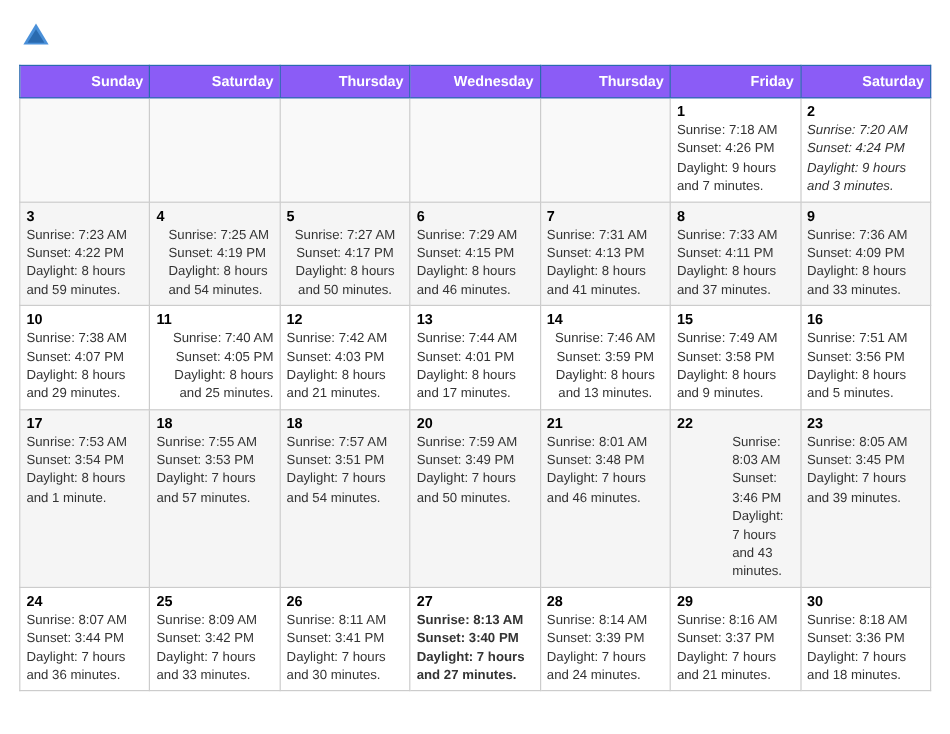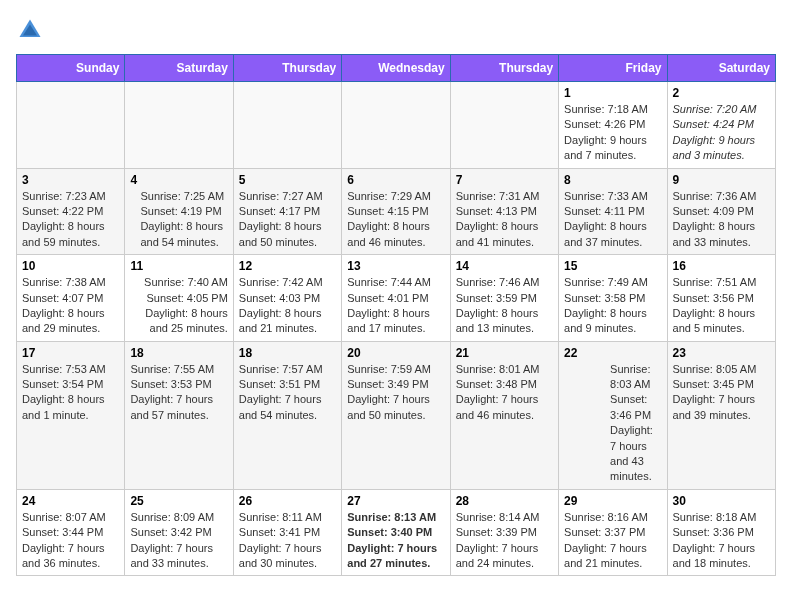--- a/index.html
+++ b/index.html
@@ -160,21 +160,21 @@
         </td>
         <td>
           <span class="day-num">4</span>
           <div class="day-info" style="white-space: pre-line; margin-left: 10px;">Sunrise: 7:25 AM
 Sunset: 4:19 PM
 Daylight: 8 hours
 and 54 minutes.</div>
         </td>
         <td>
           <span class="day-num">5</span>
-          <div class="day-info" style="white-space: pre-line;">Sunrise: 7:27 AM
+          <div class="day-info" style="white-space: pre-line; text-align: center;">Sunrise: 7:27 AM
 Sunset: 4:17 PM
 Daylight: 8 hours
 and 50 minutes.</div>
         </td>
         <td>
           <span class="day-num">6</span>
           <div class="day-info" style="white-space: pre-line;">Sunrise: 7:29 AM
 Sunset: 4:15 PM
 Daylight: 8 hours
 and 46 minutes.</div>
@@ -225,21 +225,21 @@
         </td>
         <td>
           <span class="day-num">13</span>
           <div class="day-info" style="white-space: pre-line;">Sunrise: 7:44 AM
 Sunset: 4:01 PM
 Daylight: 8 hours
 and 17 minutes.</div>
         </td>
         <td>
           <span class="day-num">14</span>
-          <div class="day-info" style="white-space: pre-line;">Sunrise: 7:46 AM
+          <div class="day-info" style="white-space: pre-line; text-align: center;">Sunrise: 7:46 AM
 Sunset: 3:59 PM
 Daylight: 8 hours
 and 13 minutes.</div>
         </td>
         <td>
           <span class="day-num">15</span>
           <div class="day-info" style="white-space: pre-line;">Sunrise: 7:49 AM
 Sunset: 3:58 PM
 Daylight: 8 hours
 and 9 minutes.</div>

